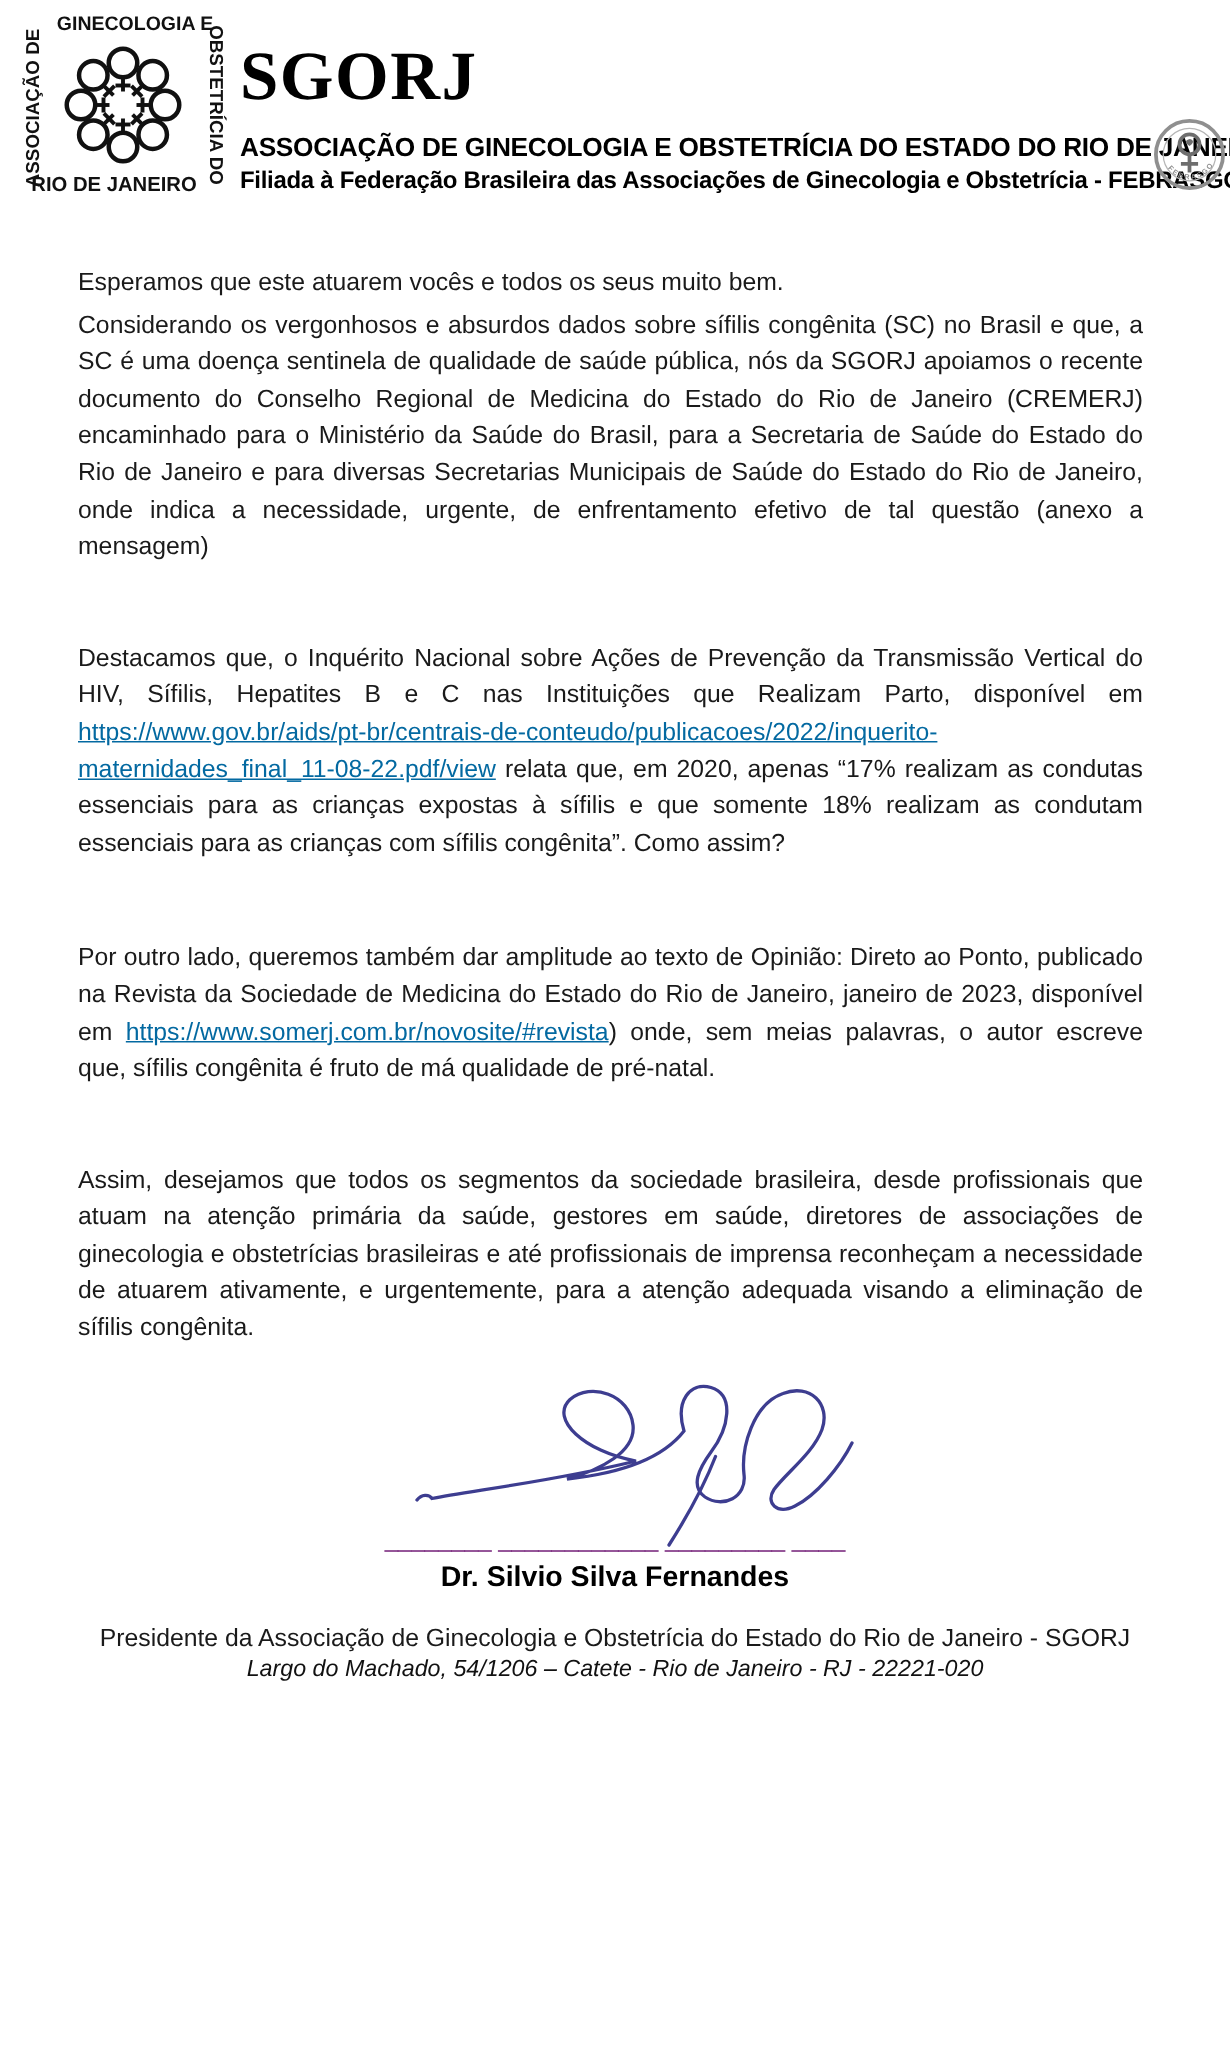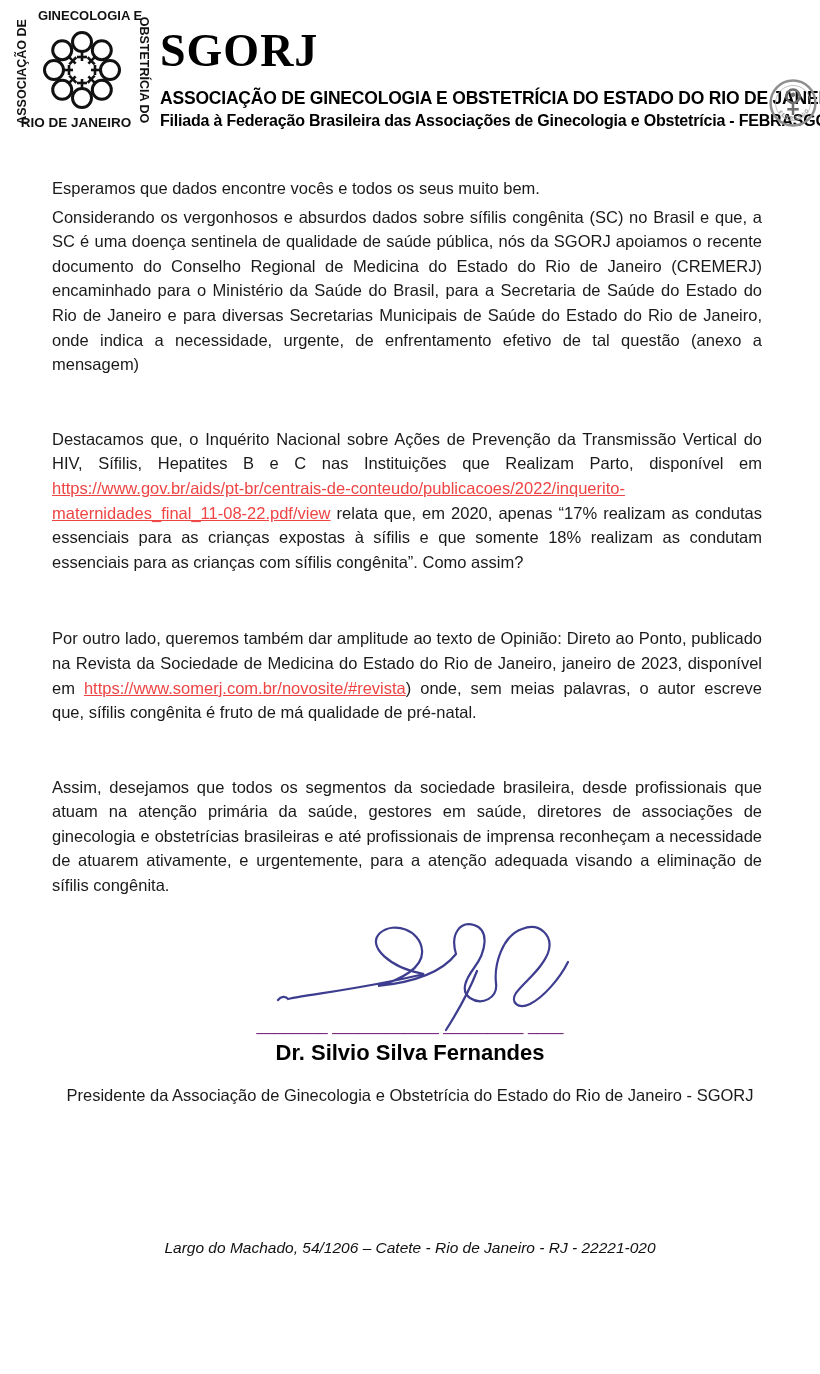--- a/index.html
+++ b/index.html
@@ -27,29 +27,29 @@
   
   .letter { padding:0 58px 0 52px; font-size:16.5px; line-height:24.6px; text-align:justify; }
   .letter p { text-align:justify; }
   .salutation { margin-top:54px; font-weight:700; }
   .salutation .tail { font-weight:400; }
   .greeting { margin-top:46px; }
   .para-considerando { margin-top:4px; }
   .para-destacamos { margin-top:50px; }
   .para-opiniao { margin-top:52px; }
   .para-assim { margin-top:50px; }
-  a.doc-link { color:#ef4444; text-decoration:underline; overflow-wrap:break-word; }
+  a.doc-link { color:#0369a1; text-decoration:underline; overflow-wrap:break-word; }
   
   .signature-block { text-align:center; margin-top:18px; }
   .signature-svg { width:310px; height:100px; overflow:visible; margin-left:34px; }
   .sig-line { font-size:16px; line-height:8px; margin-top:2px; letter-spacing:0; color:#701a75; }
-  .sig-name { margin-top:10px; font-size:22px; font-weight:700; color:#000; }
+  .sig-name { margin-top:10px; font-size:19px; font-weight:700; color:#000; }
   .sig-title { margin-top:20px; font-size:16.5px; }
   
-  .footer { margin-top:132px; text-align:center; font-style:italic; font-size:15.5px; line-height:21.5px; color:#111; }
+  .footer { text-align:center; font-style:italic; font-size:15.5px; line-height:21.5px; color:#111; }
 </style>
 </head>
 <body>
 
 <div class="letterhead">
 
   <div class="logo-box">
     <svg viewBox="0 0 140 124">
 
       <text class="logo-txt" x="78" y="14" font-size="13" text-anchor="middle">GINECOLOGIA E</text>
@@ -118,21 +118,21 @@
     <path id="fb-arc" d="M 7.5 27 A 17 17 0 0 0 40.5 27" fill="none"></path>
     <text font-size="4.6" fill="#8f8f8f" letter-spacing="1.2" font-weight="700">
       <textPath href="#fb-arc" startOffset="14%">FEBRASGO</textPath>
     </text>
   </svg>
 </div>
 
 <div class="letter">
 
 
-  <p class="greeting">Esperamos que dados encontre vocês e todos os seus muito bem.</p>
+  <p class="greeting">Esperamos que este atuarem vocês e todos os seus muito bem.</p>
 
   <p class="para-considerando">Considerando os vergonhosos e absurdos dados sobre sífilis congênita (SC) no Brasil e que, a SC é uma doença sentinela de qualidade de saúde pública, nós da SGORJ apoiamos o recente documento do Conselho Regional de Medicina do Estado do Rio de Janeiro (CREMERJ) encaminhado para o Ministério da Saúde do Brasil, para a Secretaria de Saúde do Estado do Rio de Janeiro e para diversas Secretarias Municipais de Saúde do Estado do Rio de Janeiro, onde indica a necessidade, urgente, de enfrentamento efetivo de tal questão (anexo a mensagem)</p>
 
   <p class="para-destacamos"><span>Destacamos que, o Inquérito Nacional sobre Ações de Prevenção da Transmissão Vertical do HIV, Sífilis, Hepatites B e C nas Instituições que Realizam Parto, disponível em </span><a class="doc-link" href="#">https://www.gov.br/aids/pt-br/centrais-de-conteudo/publicacoes/2022/inquerito-maternidades_final_11-08-22.pdf/view</a><span> relata que, em 2020, apenas “17% realizam as condutas essenciais para as crianças expostas à sífilis e que somente 18% realizam as condutam essenciais para as crianças com sífilis congênita”. Como assim?</span></p>
 
   <p class="para-opiniao"><span>Por outro lado, queremos também dar amplitude ao texto de Opinião: Direto ao Ponto, publicado na Revista da Sociedade de Medicina do Estado do Rio de Janeiro, janeiro de 2023, disponível em </span><a class="doc-link" href="#">https://www.somerj.com.br/novosite/#revista</a><span>) onde, sem meias palavras, o autor escreve que, sífilis congênita é fruto de má qualidade de pré-natal.</span></p>
 
   <p class="para-assim">Assim, desejamos que todos os segmentos da sociedade brasileira, desde profissionais que atuam na atenção primária da saúde, gestores em saúde, diretores de associações de ginecologia e obstetrícias brasileiras e até profissionais de imprensa reconheçam a necessidade de atuarem ativamente, e urgentemente, para a atenção adequada visando a eliminação de sífilis congênita.</p>
 </div>
 

